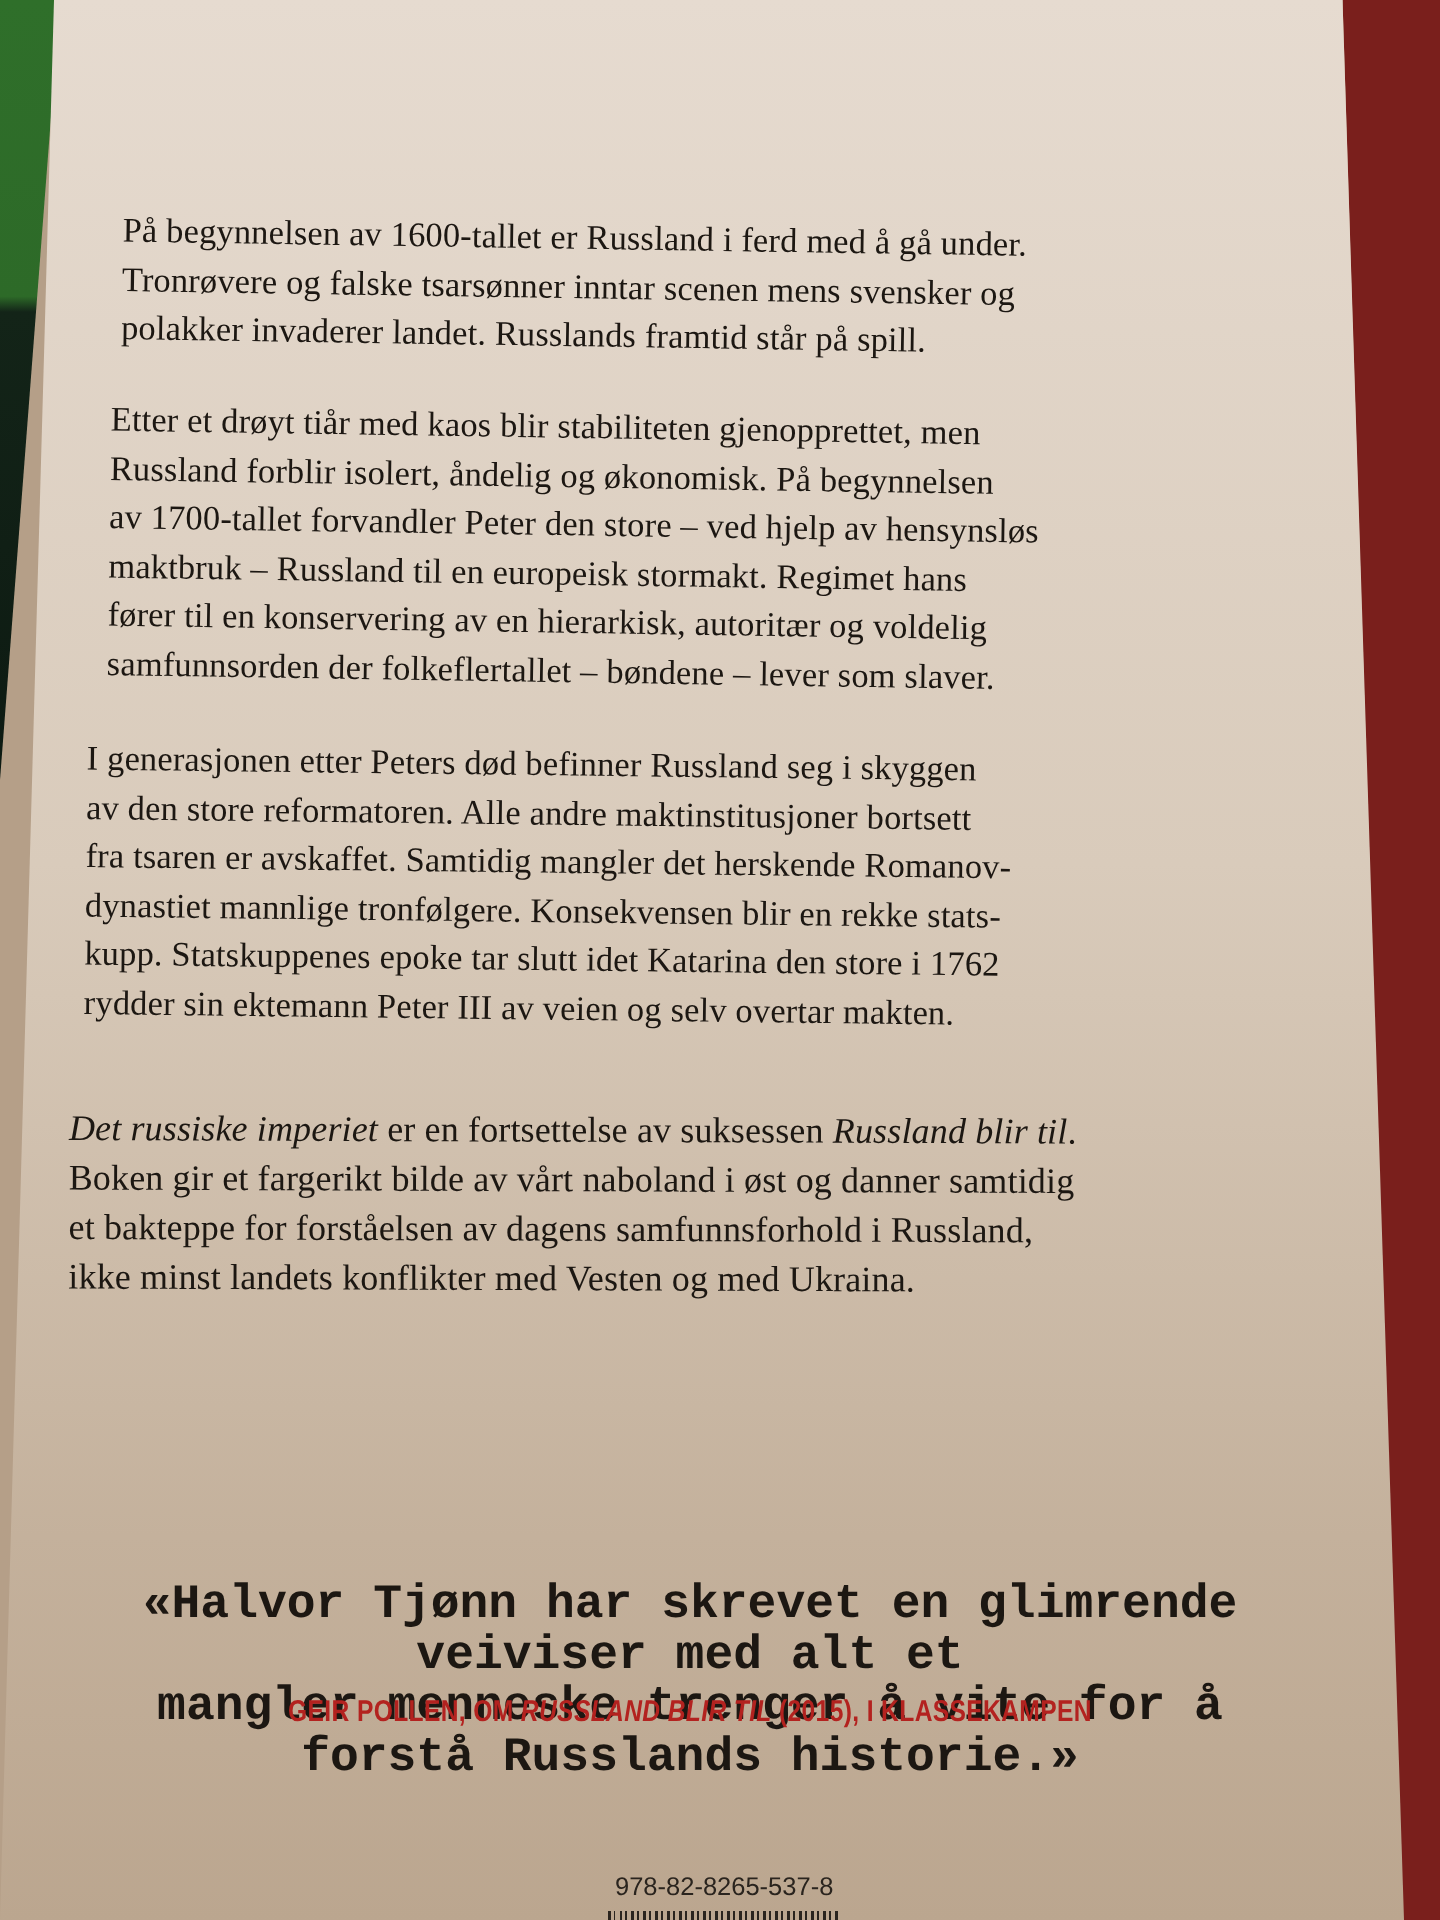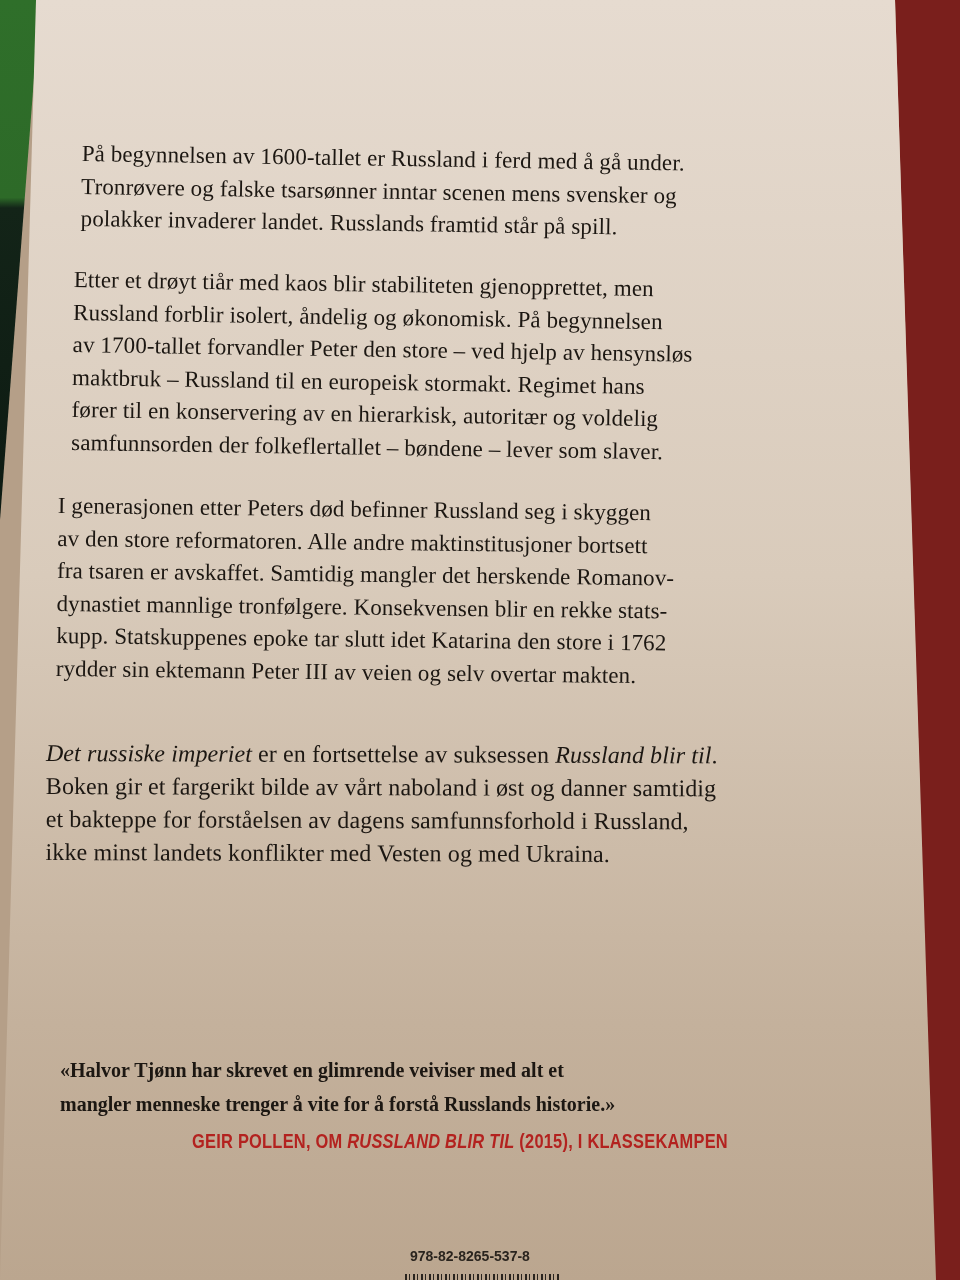--- a/index.html
+++ b/index.html
@@ -27,34 +27,34 @@
       position: absolute; color: #1c1712;
       font-size: 23px; line-height: 32.5px; letter-spacing: 0.1px;
     }
     .text-block p { margin: 0; white-space: nowrap; }
     .p1 { left: 82px; top: 138px; transform: rotate(0.9deg); transform-origin: left top; }
     .p2 { left: 74px; top: 264px; transform: rotate(0.9deg); transform-origin: left top; }
     .p3 { left: 58px; top: 490px; transform: rotate(0.7deg); transform-origin: left top; }
     .p4 { left: 46px; top: 737px; font-size: 24px; line-height: 33px; transform: rotate(0.2deg); transform-origin: left top; }
     .it { font-style: italic; }
     .quote {
-      position: absolute; left: 60px; width: 800px; top: 1053px; 
-      color: #1c1712; font-size: 20px; line-height: 34px; font-weight: bold;
+      position: absolute; left: 60px; width: 800px; top: 1053px; text-align: center;
+      color: #1c1712; font-size: 32px; line-height: 34px; font-weight: bold; font-family: Liberation Mono, monospace;
     }
     .quote p { margin: 0; }
     .attribution {
       position: absolute; left: 60px; width: 800px; top: 1130px; text-align: center;
       color: #b3221f; font-family: "Liberation Sans", "DejaVu Sans", sans-serif;
       font-weight: bold; font-size: 20px; letter-spacing: 0.3px;
       transform: scaleX(0.82); transform-origin: center top;
     }
     .isbn {
       position: absolute; left: 410px; top: 1248px;
       font-family: "Liberation Sans", "DejaVu Sans", sans-serif;
-      font-size: 14px; color: #2a241e; font-weight: bold;
+      font-size: 17px; color: #2a241e;
     }
     .barcode {
       position: absolute; left: 405px; top: 1274px; width: 155px; height: 8px;
       background: repeating-linear-gradient(to right, #2a241e 0 2px, transparent 2px 4px, #2a241e 4px 5px, transparent 5px 8px);
     }
   </style>
 </head>
 <body>
 
 <div class="bg-left"></div>

